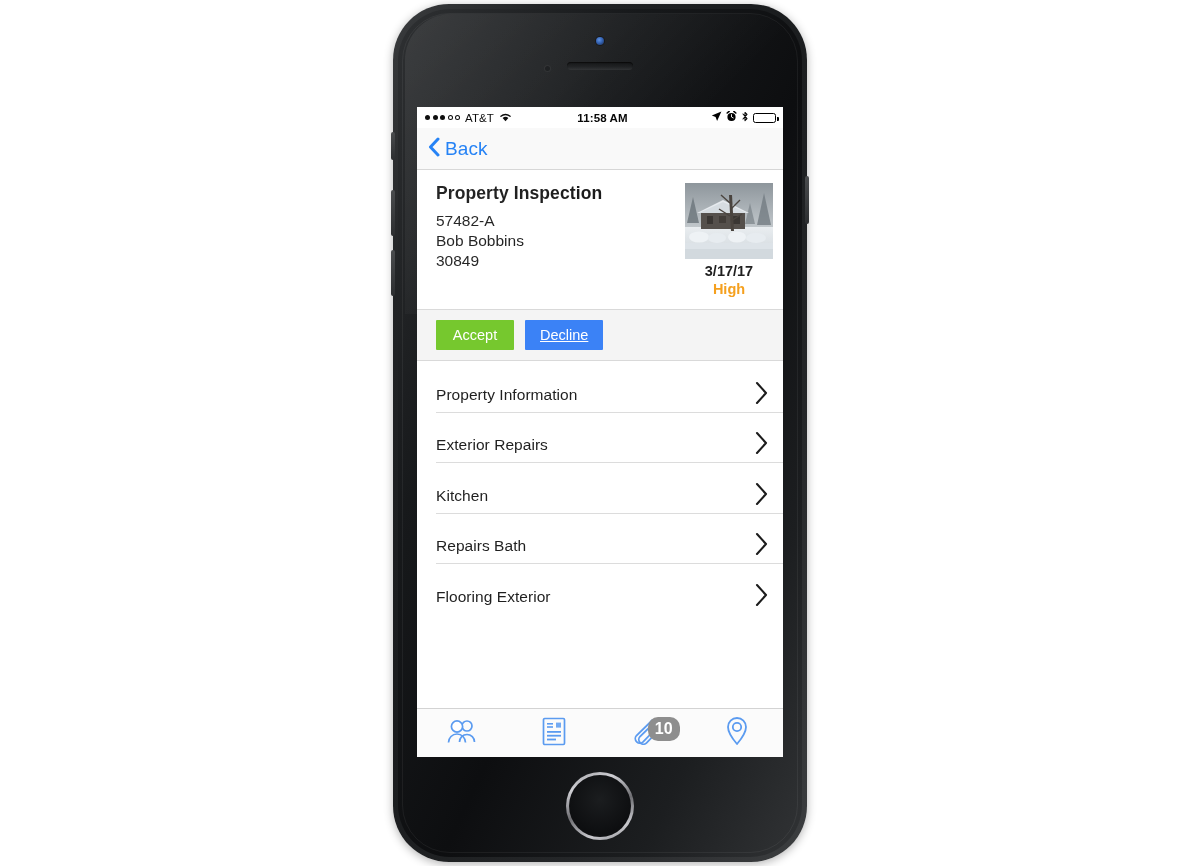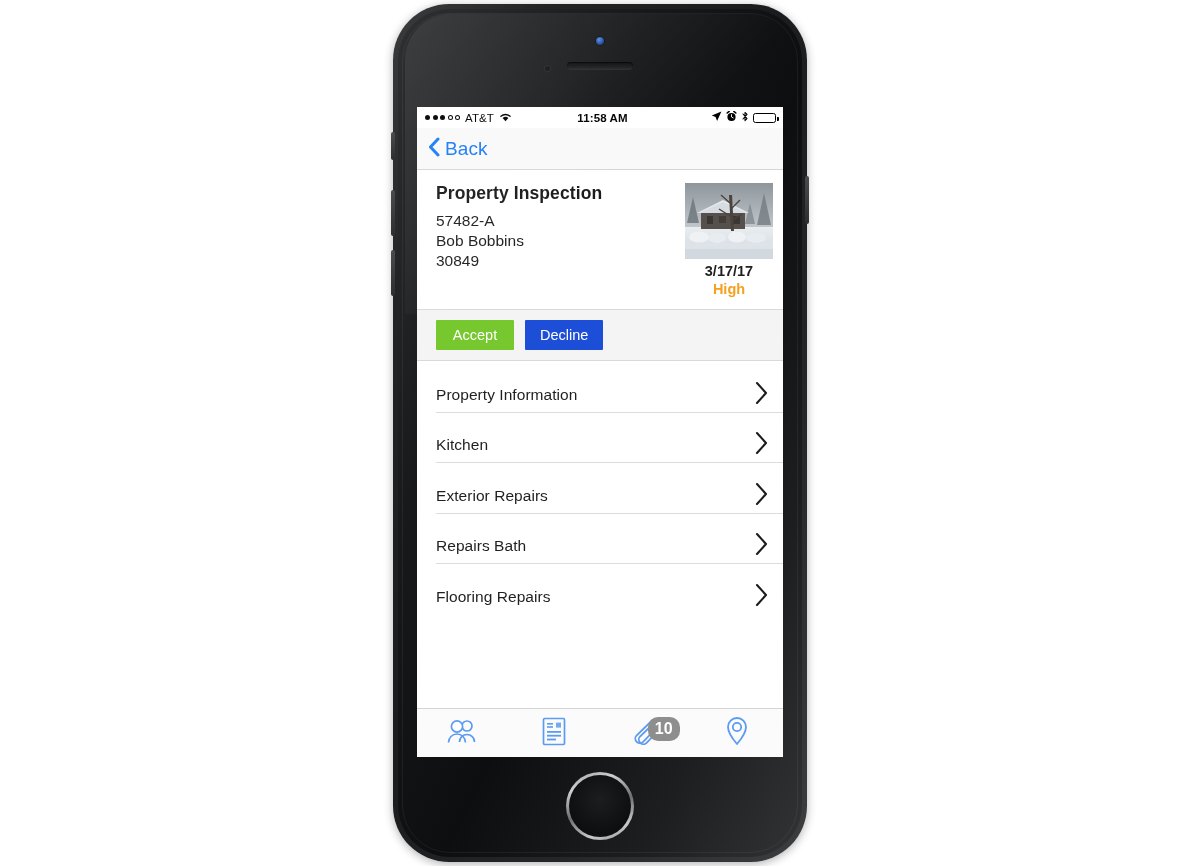--- a/index.html
+++ b/index.html
@@ -446,50 +446,50 @@
               <rect x="0" y="66" width="88" height="10" fill="#d2d9de"></rect>
             </svg>
           </div>
           <div class="hc-date">3/17/17</div>
           <div class="hc-priority" style="color: rgb(245, 160, 30);">High</div>
         </div>
       </div>
 
       <div class="actionbar">
         <button class="act-btn" style="background: rgb(118, 200, 46);">Accept</button>
-        <button class="act-btn" style="background: #1d4ed8;">Decline</button>
+        <button class="act-btn" style="background: #3b82f6; text-decoration: underline;">Decline</button>
       </div>
 
       <div class="list">
           <div class="list-item">
             <span class="li-label">Property Information</span>
+            <span class="chev"><svg width="15" height="24" viewBox="0 0 15 24">
+                <path d="M3 2 L12 12 L3 22" stroke="#1c1c1c" stroke-width="2.1" fill="none" stroke-linecap="round" stroke-linejoin="round"></path>
+              </svg></span>
+          </div>
+          <div class="list-item">
+            <span class="li-label">Exterior Repairs</span>
             <span class="chev"><svg width="15" height="24" viewBox="0 0 15 24">
                 <path d="M3 2 L12 12 L3 22" stroke="#1c1c1c" stroke-width="2.1" fill="none" stroke-linecap="round" stroke-linejoin="round"></path>
               </svg></span>
           </div>
           <div class="list-item">
             <span class="li-label">Kitchen</span>
             <span class="chev"><svg width="15" height="24" viewBox="0 0 15 24">
                 <path d="M3 2 L12 12 L3 22" stroke="#1c1c1c" stroke-width="2.1" fill="none" stroke-linecap="round" stroke-linejoin="round"></path>
               </svg></span>
           </div>
           <div class="list-item">
-            <span class="li-label">Exterior Repairs</span>
-            <span class="chev"><svg width="15" height="24" viewBox="0 0 15 24">
-                <path d="M3 2 L12 12 L3 22" stroke="#1c1c1c" stroke-width="2.1" fill="none" stroke-linecap="round" stroke-linejoin="round"></path>
-              </svg></span>
-          </div>
-          <div class="list-item">
             <span class="li-label">Repairs Bath</span>
             <span class="chev"><svg width="15" height="24" viewBox="0 0 15 24">
                 <path d="M3 2 L12 12 L3 22" stroke="#1c1c1c" stroke-width="2.1" fill="none" stroke-linecap="round" stroke-linejoin="round"></path>
               </svg></span>
           </div>
           <div class="list-item">
-            <span class="li-label">Flooring Repairs</span>
+            <span class="li-label">Flooring Exterior</span>
             <span class="chev"><svg width="15" height="24" viewBox="0 0 15 24">
                 <path d="M3 2 L12 12 L3 22" stroke="#1c1c1c" stroke-width="2.1" fill="none" stroke-linecap="round" stroke-linejoin="round"></path>
               </svg></span>
           </div>
         </div>
 
       <div class="tabbar">
         <div class="tab">
           <span>
             <svg width="34" height="26" viewBox="0 0 34 26">

